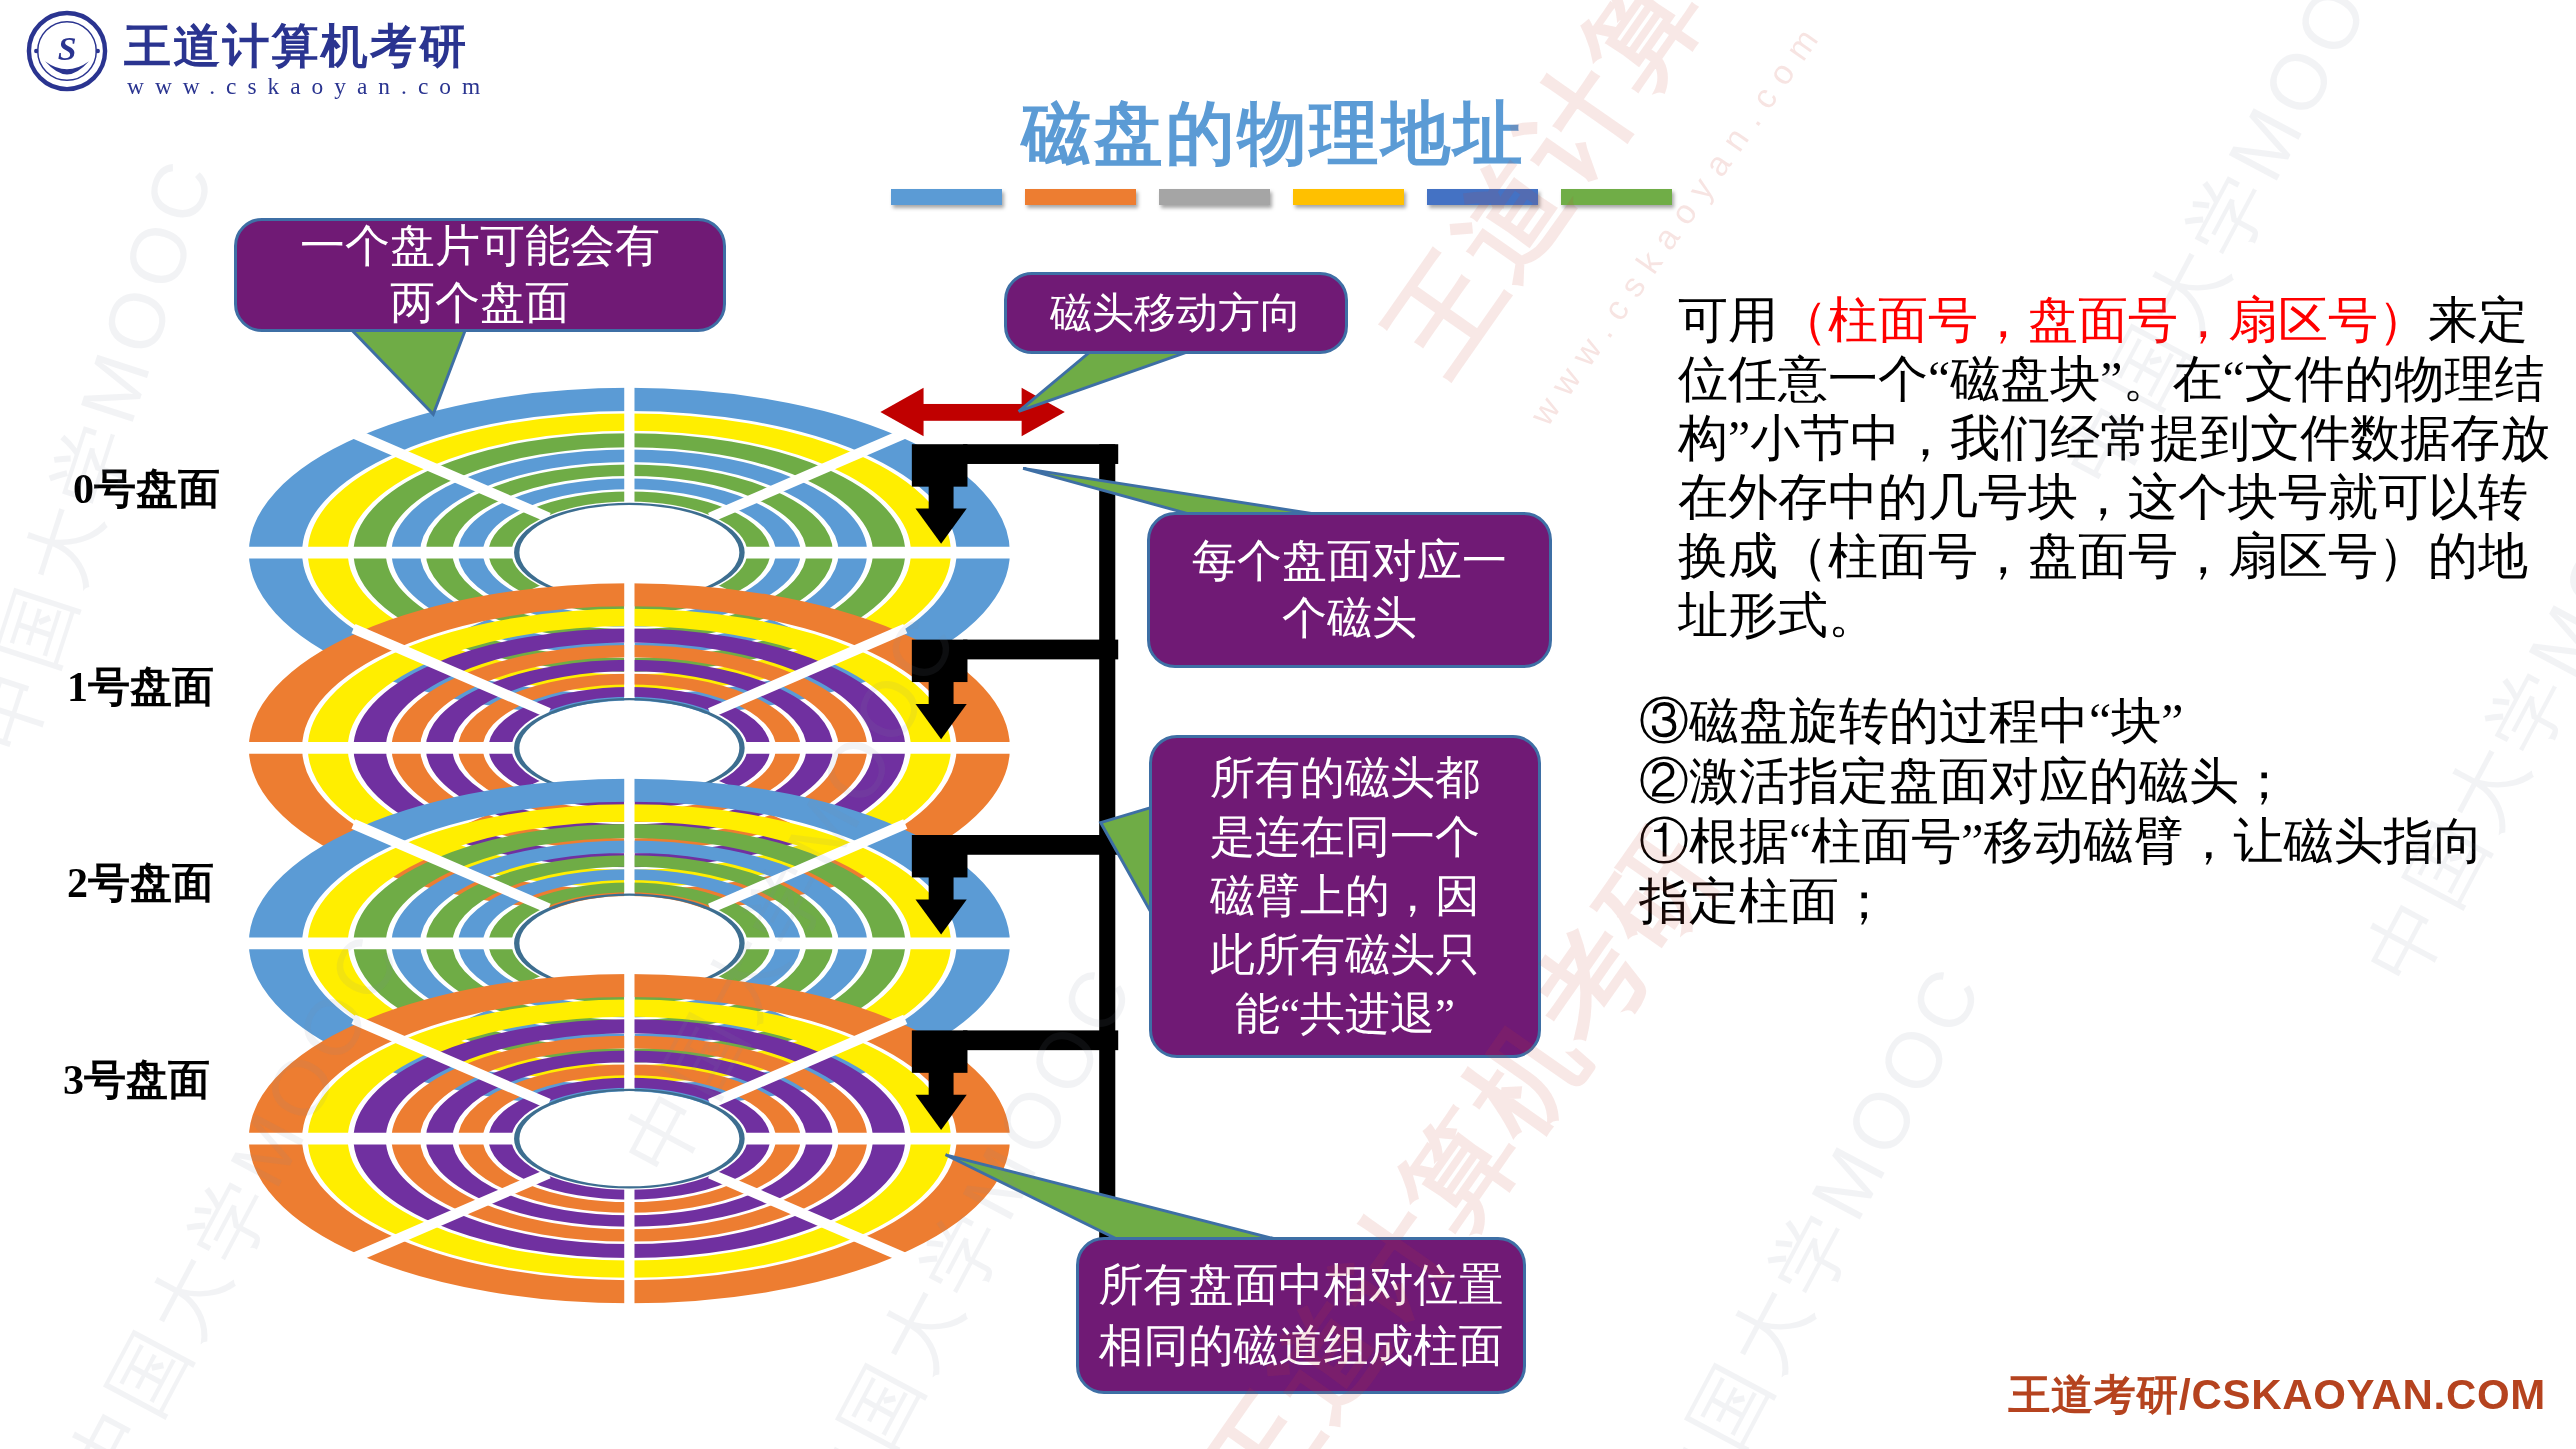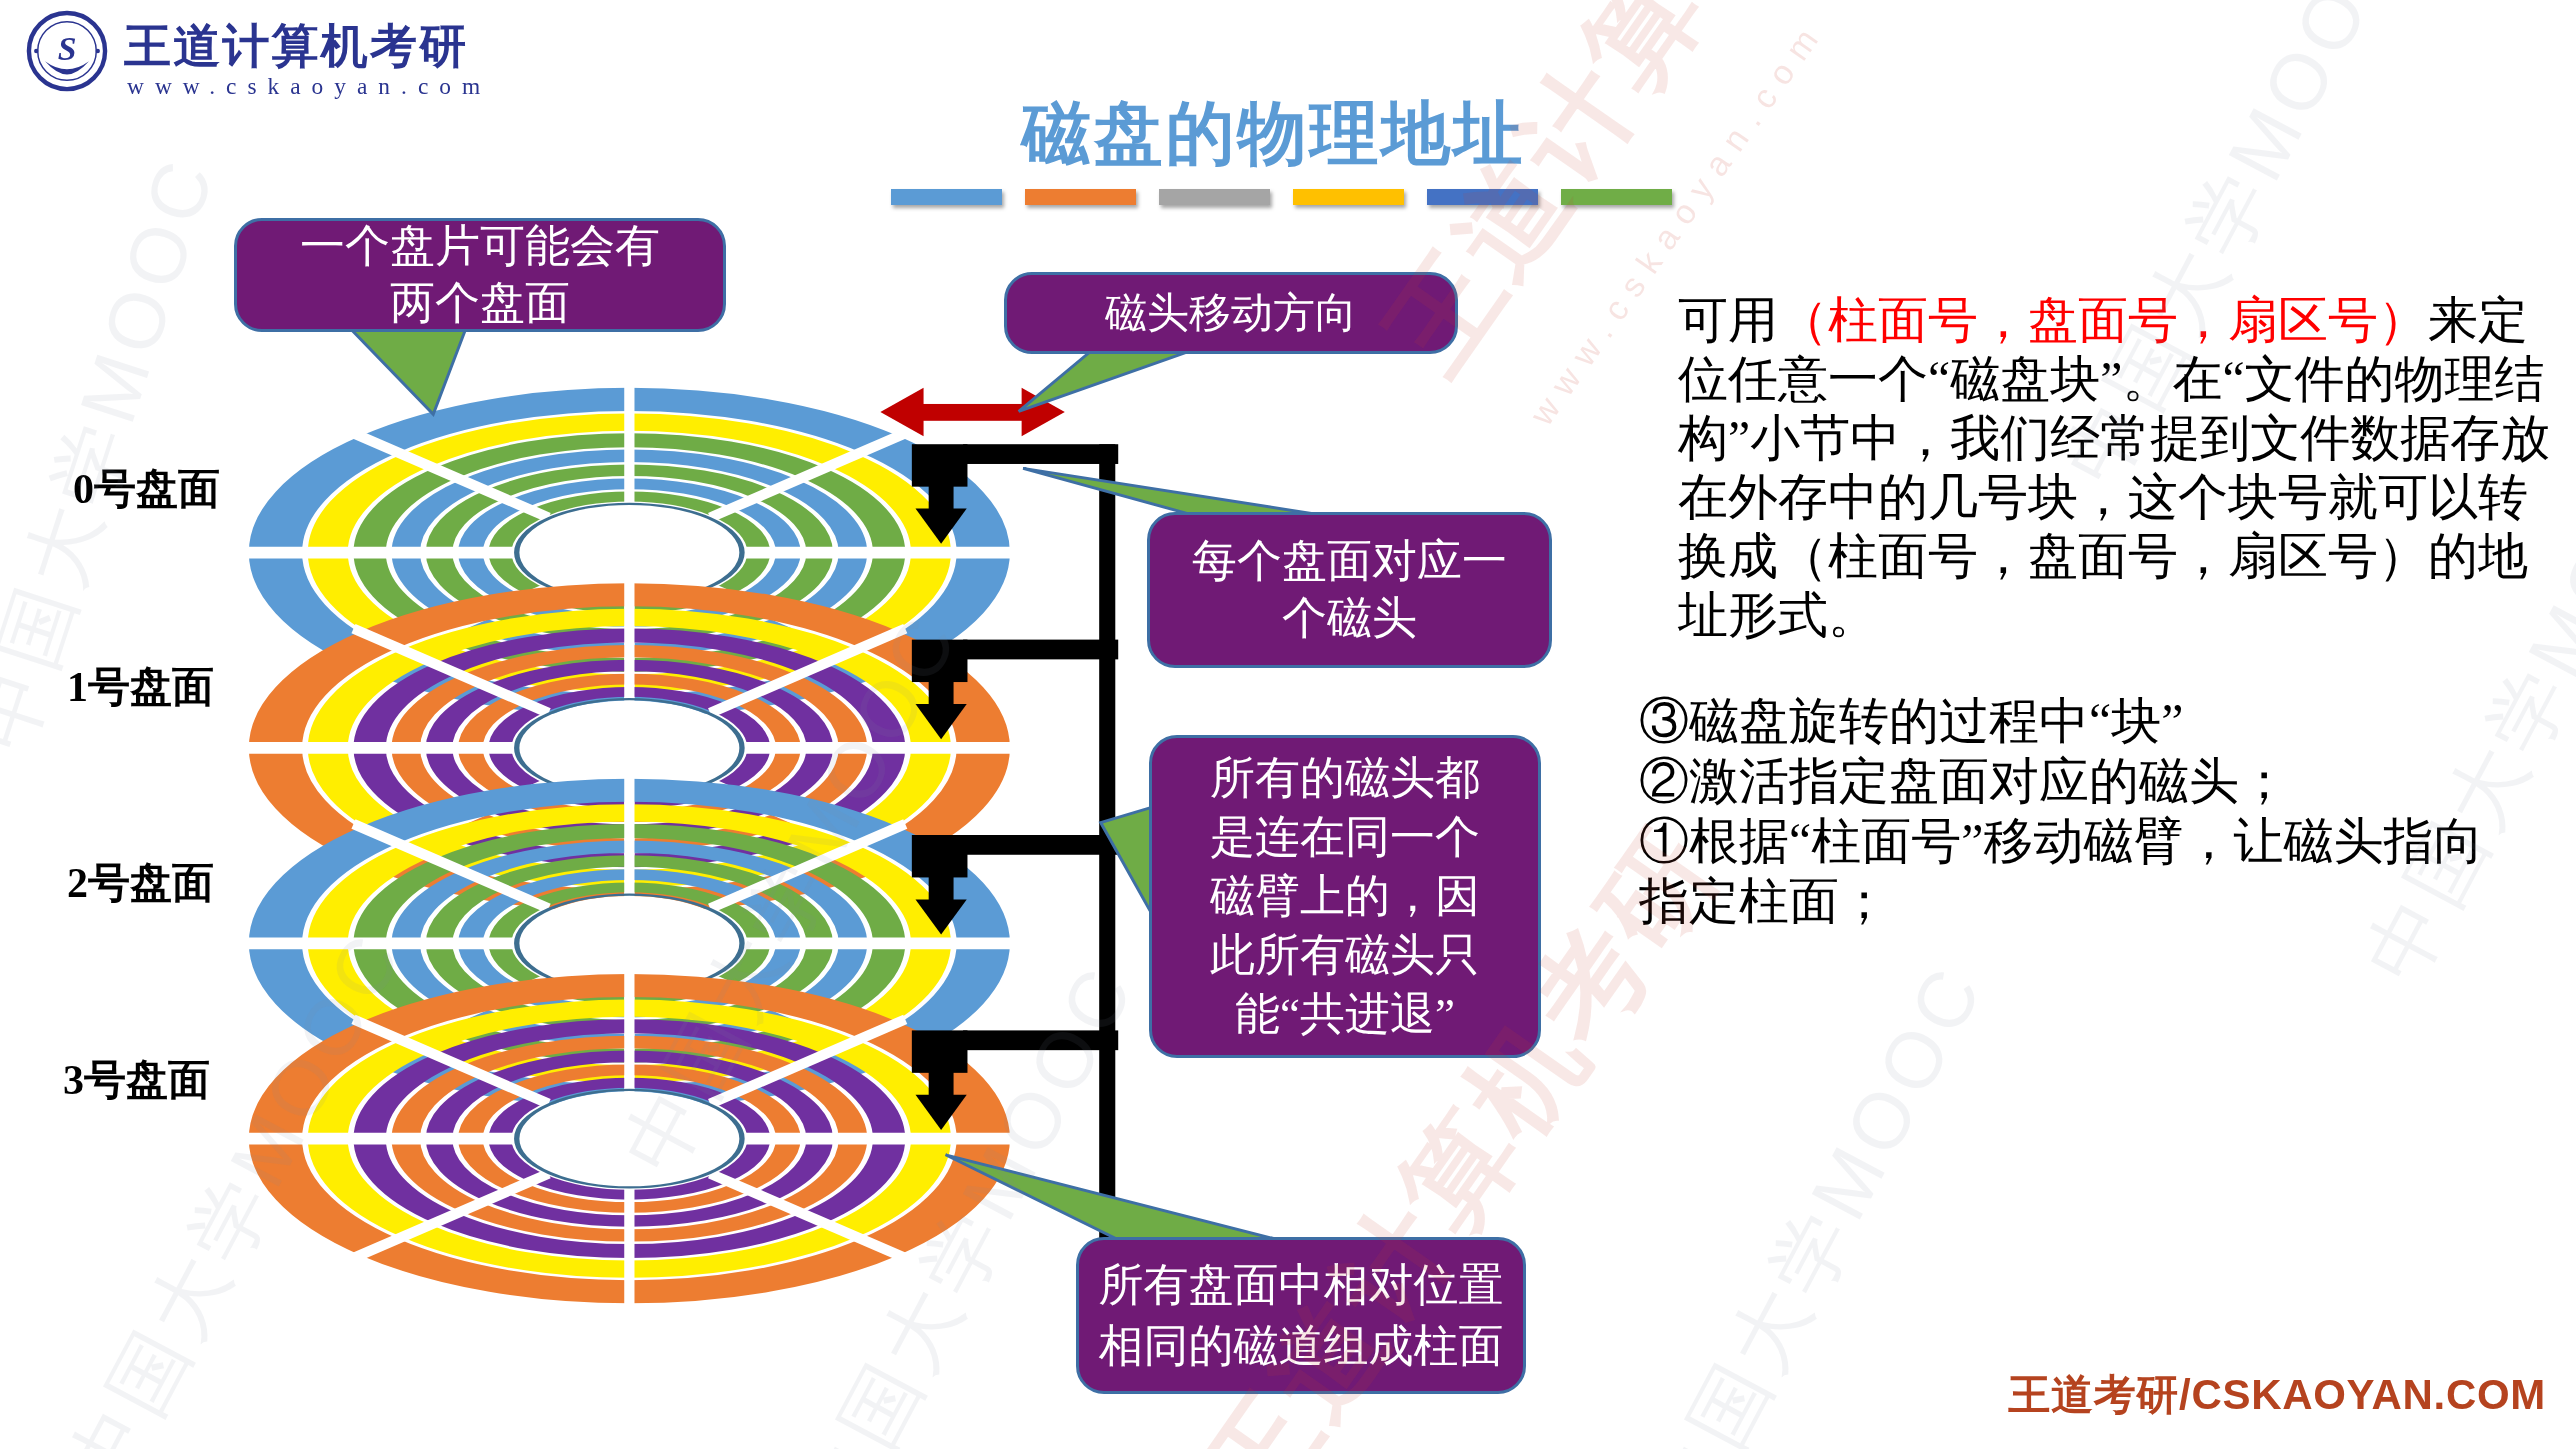--- a/index.html
+++ b/index.html
@@ -27,21 +27,21 @@
   .bars div:nth-child(6){background:#70AD47;}
 
   
   .disk-label{font-size:42px;color:#000;font-weight:600;white-space:nowrap;}
 
   
   .callout{background:#701a75;border:3.7px solid #3E6FA5;border-radius:28px;color:#fff;
            display:flex;flex-direction:column;justify-content:center;align-items:center;
            text-align:center;font-size:45px;line-height:1.26;box-sizing:border-box;z-index:3;}
   .co-a{left:234px;top:218px;width:492px;height:114px;}
-  .co-b{left:1004px;top:272px;width:454px;height:82px;font-size:42px;}
+  .co-b{left:1004px;top:272px;width:344px;height:82px;font-size:42px;}
   .co-c{left:1147px;top:512px;width:405px;height:156px;align-items:center;}
   .co-d{left:1149px;top:735px;width:392px;height:323px;padding:2px 47px;line-height:1.31;}
   .co-e{left:1076px;top:1237px;width:450px;height:157px;line-height:1.34;}
 
   
   .rp{left:1639px;width:886px;font-size:50px;color:#000;text-align:justify;text-justify:inter-ideograph;}
   .rp-1{top:291px;line-height:59px;text-align:left;margin-left:39px;}
   .rp-2{top:691px;line-height:60px;text-align:left;}
   .red{color:#FF0000;}
 

